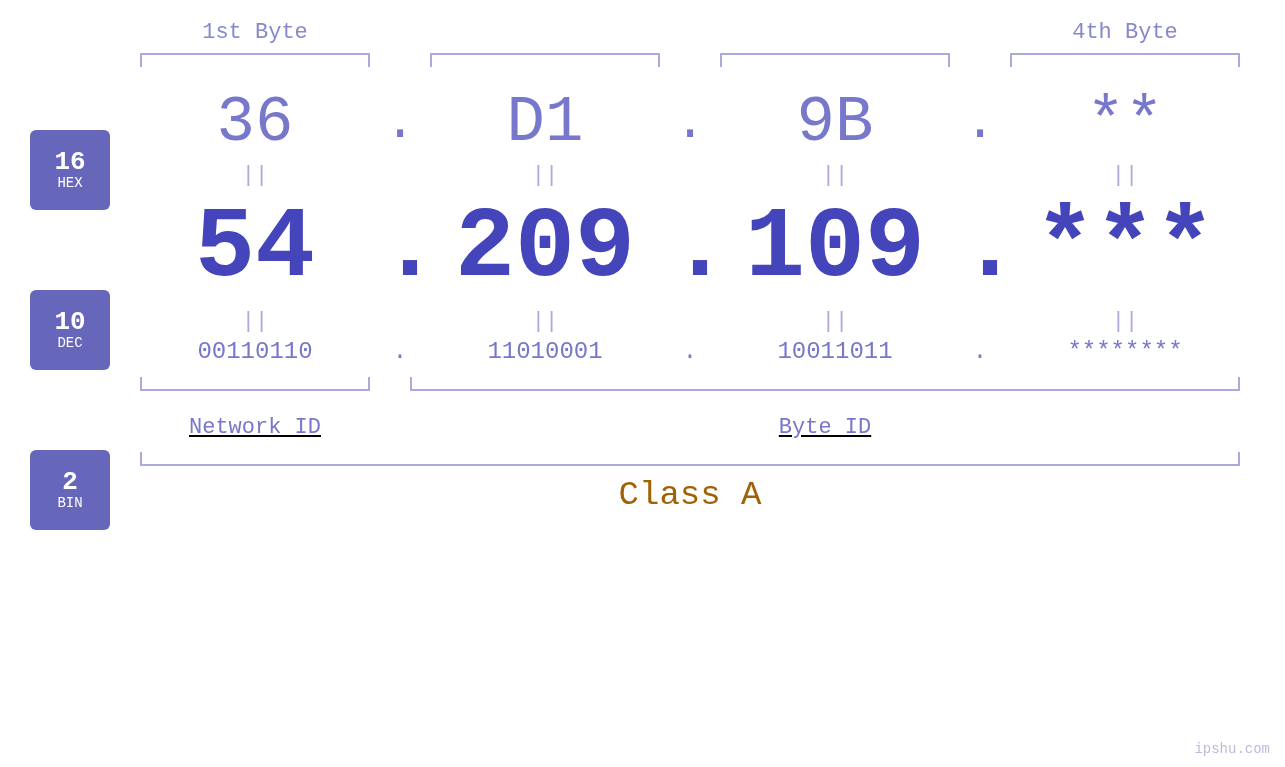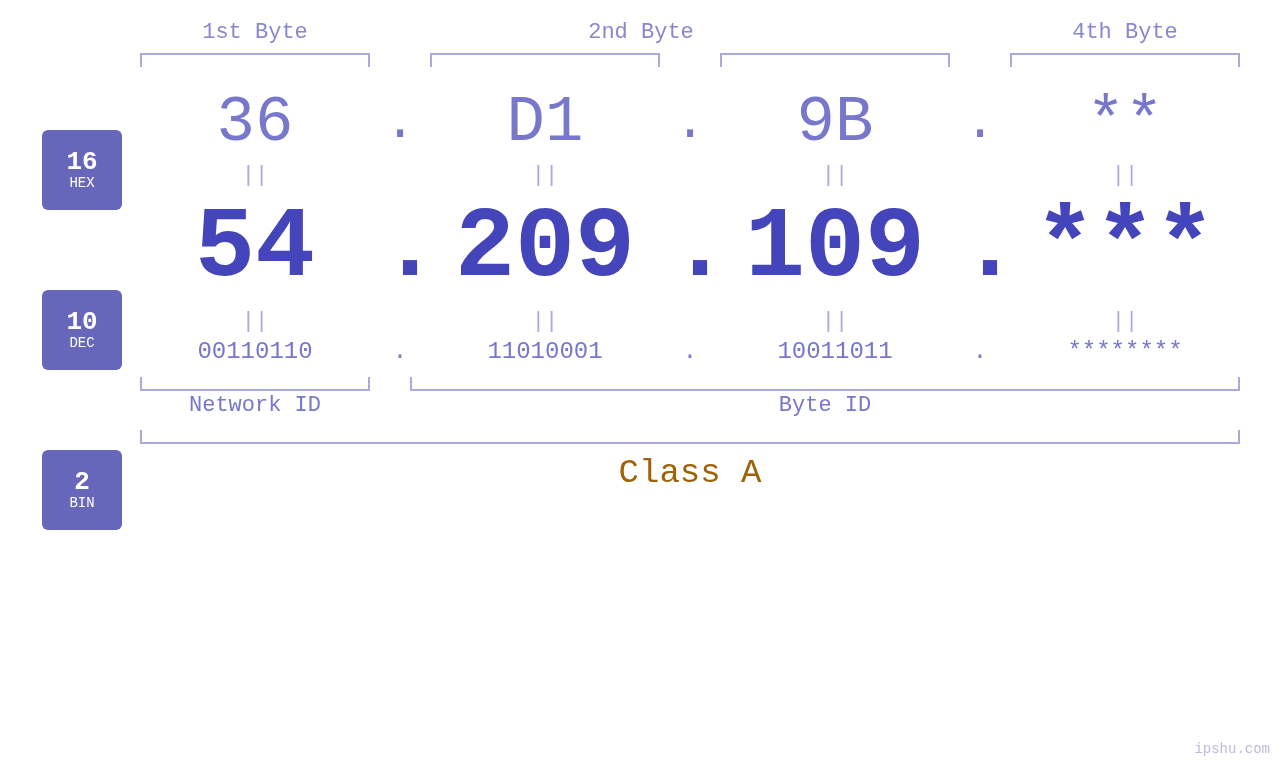--- a/index.html
+++ b/index.html
@@ -96,21 +96,20 @@
     }
   </style>
 </head>
 <body>
 
 <div class="full-layout">
 
   <div class="cell-group" style="margin-bottom:8px; margin-left:0;">
     <div class="single-byte" style="color:#8888cc;font-size:22px;font-family:'Courier New',Courier,monospace;">1st Byte</div>
     <div class="dot-sep"></div>
-    <div class="single-byte" style="color:#8888cc;font-size:22px;font-family:'Courier New',Courier,monospace;">2nd Byte</div>
     <div class="dot-sep"></div>
     <div class="dot-sep"></div>
     <div class="single-byte" style="color:#8888cc;font-size:22px;font-family:'Courier New',Courier,monospace;">4th Byte</div>
   </div>
 
   <div class="cell-group" style="margin-bottom:20px;">
     <div class="single-byte" style="height:14px;border-top:2px solid #aaaadd;border-left:2px solid #aaaadd;border-right:2px solid #aaaadd;"></div>
     <div class="dot-sep"></div>
     <div class="single-byte" style="height:14px;border-top:2px solid #aaaadd;border-left:2px solid #aaaadd;border-right:2px solid #aaaadd;"></div>
     <div class="dot-sep"></div>
@@ -167,36 +166,36 @@
     <div class="single-byte bin-value">10011011</div>
     <div class="dot-sep" style="color:#7777cc;font-size:24px;font-family:'Courier New',Courier,monospace;">.</div>
     <div class="single-byte bin-value">********</div>
   </div>
 
   <div style="display:flex;align-items:flex-start;width:1100px;margin-top:4px;">
     <div style="width:230px;height:14px;border-bottom:2px solid #aaaadd;border-left:2px solid #aaaadd;border-right:2px solid #aaaadd;"></div>
     <div style="width:830px;margin-left:40px;height:14px;border-bottom:2px solid #aaaadd;border-left:2px solid #aaaadd;border-right:2px solid #aaaadd;"></div>
   </div>
 
-  <div style="display:flex;align-items:center;width:1100px;margin-top:2px;">
+  <div style="display:flex;align-items:center;width:1100px;margin-top:24px;text-decoration:underline;">
     <div style="width:230px;text-align:center;color:#7777cc;font-size:22px;font-family:'Courier New',Courier,monospace;">Network ID</div>
     <div style="width:830px;margin-left:40px;text-align:center;color:#7777cc;font-size:22px;font-family:'Courier New',Courier,monospace;">Byte ID</div>
   </div>
 
   <div style="width:1100px;margin-top:12px;">
     <div style="width:1100px;height:14px;border-bottom:2px solid #aaaadd;border-left:2px solid #aaaadd;border-right:2px solid #aaaadd;"></div>
   </div>
 
   <div style="width:1100px;text-align:center;margin-top:10px;">
     <span style="color:#a16207;font-size:34px;font-family:'Courier New',Courier,monospace;">Class A</span>
   </div>
 
 </div>
 
-<div style="position:absolute;left:42px;top:130px;display:flex;flex-direction:column;gap:80px;">
+<div style="position:absolute;left:30px;top:130px;display:flex;flex-direction:column;gap:80px;">
   <div class="base-box">
     <span class="base-num">16</span>
     <span class="base-label">HEX</span>
   </div>
   <div class="base-box">
     <span class="base-num">10</span>
     <span class="base-label">DEC</span>
   </div>
   <div class="base-box">
     <span class="base-num">2</span>

